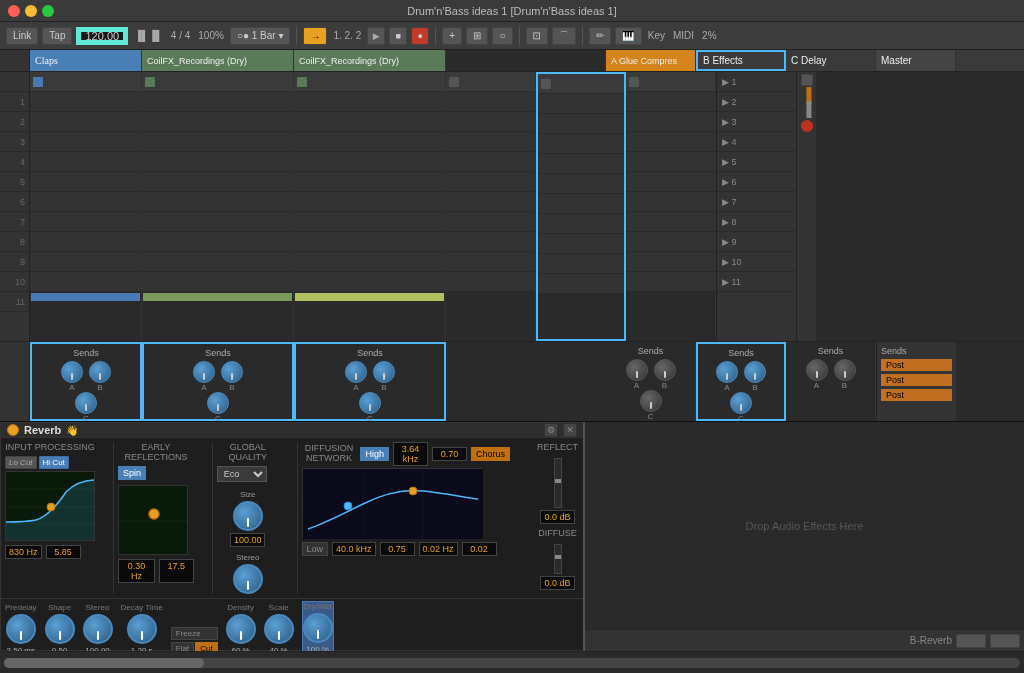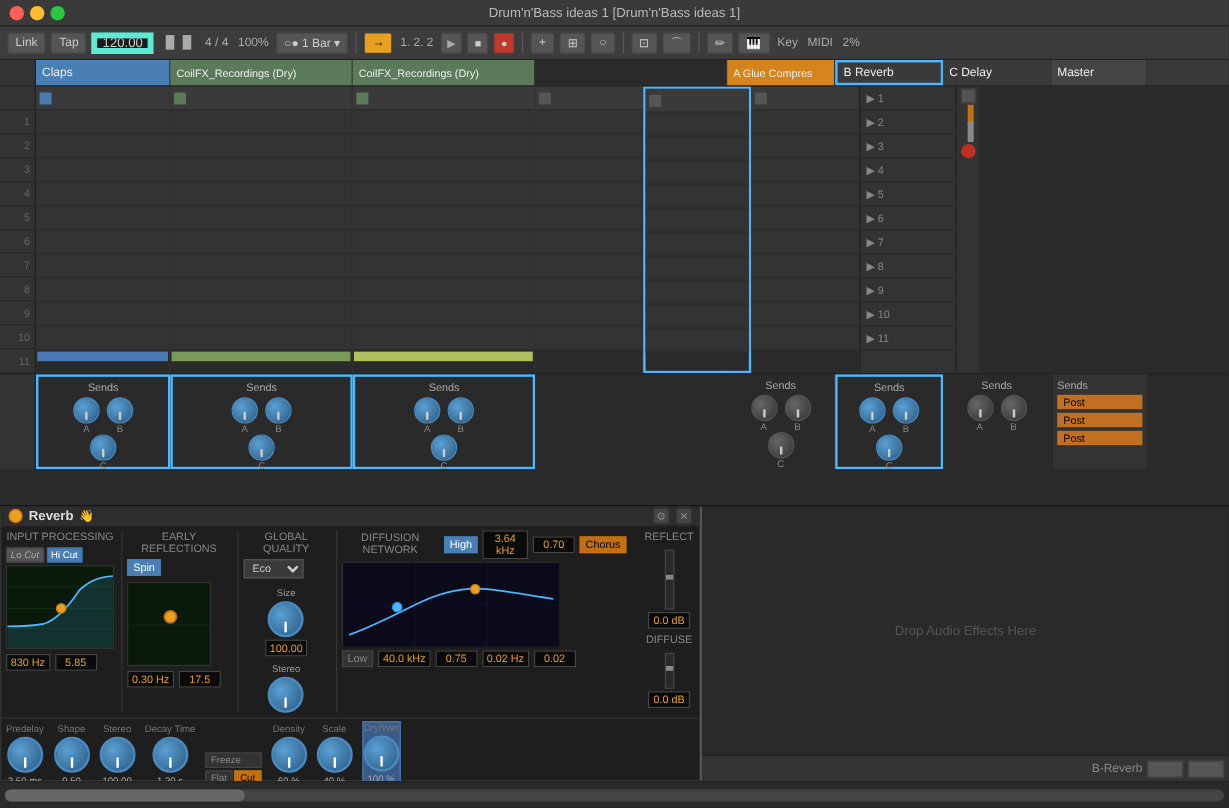--- a/index.html
+++ b/index.html
@@ -231,21 +231,20 @@
       flex-direction: column;
       align-items: center;
       padding: 2px;
     }
 
     
     #bottom-section {
       height: 230px;
       display: flex;
       border-top: 1px solid #111;
-      margin-top: 30px;
     }
 
     
     #reverb-plugin {
       width: 585px;
       background: #1e1e1e;
       border: 1px solid #333;
       border-right: 2px solid #555;
       display: flex;
       flex-direction: column;
@@ -272,21 +271,21 @@
       display: flex;
       flex: 1;
       padding: 4px;
       gap: 4px;
     }
 
     .plugin-section {
       display: flex;
       flex-direction: column;
       border-right: 1px solid #333;
-      padding-right: 6px;
+      padding-right: 18px;
       gap: 2px;
     }
     .section-title {
       font-size: 9px;
       color: #888;
       text-transform: uppercase;
       margin-bottom: 2px;
       text-align: center;
     }
 
@@ -518,40 +517,40 @@
 
 <div style="display:flex; flex-direction:column; height: calc(673px - 22px - 28px);">
 
   <div style="display:flex; flex:1; overflow:hidden; min-height:0;">
 
     <div style="display:flex; flex-direction:column; flex:1; overflow:hidden;">
 
       <div style="display:flex; height:22px; background:#3a3a3a; border-bottom:1px solid #222;">
         <div style="width:30px; background:#333; border-right:1px solid #222;"></div>
 
-        <div class="track-header blue-bg" style="min-width:112px; max-width:112px;">
+        <div class="track-header blue-bg" style="min-width:112px; max-width:112px;font-family:Liberation Serif, serif;">
           <span>Claps</span>
         </div>
 
         <div class="track-header" style="min-width:152px; max-width:152px; background:#5a7a5a;">
           <span style="font-size:9px;">CoilFX_Recordings (Dry)</span>
         </div>
 
         <div class="track-header" style="min-width:152px; max-width:152px; background:#5a7a5a;">
           <span style="font-size:9px;">CoilFX_Recordings (Dry)</span>
         </div>
 
         <div style="min-width:160px; max-width:160px; background:#2a2a2a; border-right:1px solid #333;"></div>
 
         <div class="track-header orange-bg" style="min-width:90px; max-width:90px;">
           <span style="font-size:9px;">A Glue Compres</span>
         </div>
 
         <div class="track-header" style="min-width:90px; max-width:90px; background:#3a3a3a; border:2px solid #4db8ff;">
-          <span>B Reverb</span>
+          <span>B Effects</span>
         </div>
 
         <div class="track-header" style="min-width:90px; max-width:90px; background:#3a3a3a;align-items:center;">
           <span>C Delay</span>
         </div>
 
         <div class="track-header-master">
           <span>Master</span>
         </div>
       </div>

